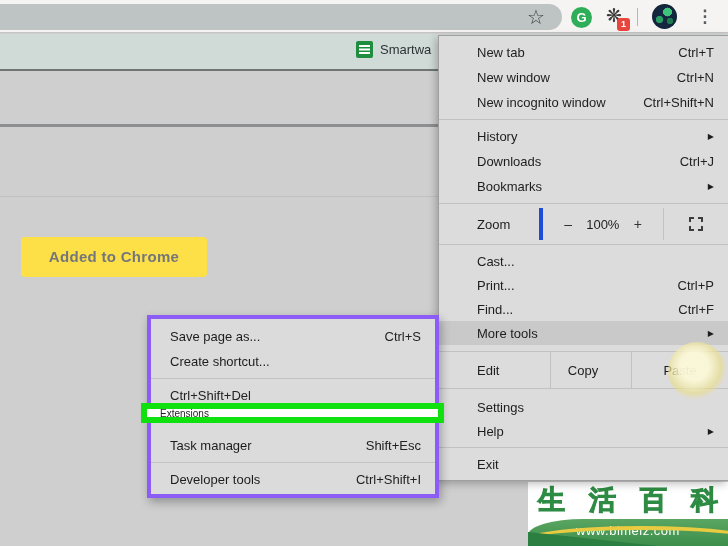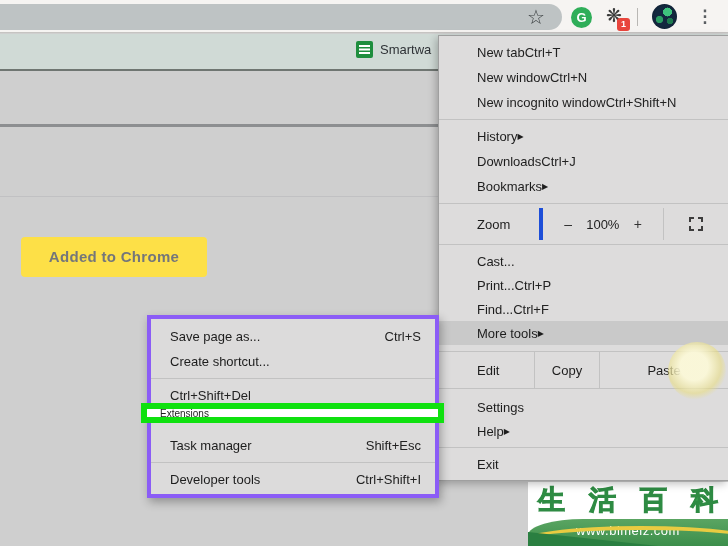--- a/index.html
+++ b/index.html
@@ -24,32 +24,32 @@
   
   .page-strip { position:absolute; left:0; top:34px; width:728px; height:37px; background:#d0dad6; border-bottom:2px solid #6f7672; z-index:1; }
   .bookmark { position:absolute; left:356px; top:41px; display:flex; align-items:center; gap:7px; z-index:1; }
   .bookmark-label { font-size:13px; color:#2e3236; }
   .hline-dark { position:absolute; left:0; top:124px; width:728px; height:3px; background:#8d8f91; z-index:1; }
   .hline-soft { position:absolute; left:0; top:196px; width:728px; height:1px; background:#c1c1c3; z-index:1; }
   .added-btn { position:absolute; left:21px; top:237px; width:186px; height:40px; border-radius:4px; background:#fde047; color:#74767a; font-size:15px; font-weight:600; letter-spacing:.3px; text-align:center; line-height:40px; z-index:1; }
 
   
   .menu { position:absolute; left:438px; top:35px; width:290px; height:446px; background:#dddcdc; border:1px solid #9f9f9f; border-right:none; box-shadow:-2px 3px 8px rgba(0,0,0,.25); z-index:10; padding-top:4px; font-size:13px; color:#1d1d1d; }
-  .mi { height:25px; display:flex; align-items:center; padding:0 14px 0 38px; }
+  .mi { height:25px; display:flex; align-items:center; justify-content:space-between; padding:0 14px 0 38px; }
   .mi.h24 { height:24px; }
   .mi.hl { background:#c9c9c9; }
   .mi .sc { color:#222; }
   .mi .ar { font-size:8px; color:#1d1d1d; }
   .msep { height:1px; background:#c2c2c2; margin:4px 0; }
   .zoom-row { height:32px; display:flex; align-items:stretch; }
   .zoom-row .zcell1 { width:104px; display:flex; align-items:center; padding-left:38px; border-right:4px solid #1d4ed8; }
   .zoom-row .zcell2 { width:121px; display:flex; align-items:center; justify-content:space-around; padding:0 14px; border-right:1px solid #c2c2c2; }
   .zoom-row .zcell3 { flex:1; display:flex; align-items:center; justify-content:center; }
   .zbtn { font-size:14px; color:#333; }
-  .edit-row { margin-top:6px; height:38px; border-top:1px solid #c2c2c2; border-bottom:1px solid #c2c2c2; display:flex; align-items:stretch; margin-bottom:6px; }
+  .edit-row { margin-top:6px; height:38px; border-top:1px solid #c2c2c2; border-bottom:1px solid #c2c2c2; display:flex; align-items:stretch; margin-bottom:6px;gap:16px; }
   .edit-row .ecell { display:flex; align-items:center; justify-content:center; border-left:1px solid #c2c2c2; }
   .edit-row .ecell.first { width:95px; justify-content:flex-start; padding-left:38px; border-left:none; }
   .edit-row .c2 { width:67px; } .edit-row .c3 { width:65px; } .edit-row .c4 { flex:1; }
 
   
   .submenu { position:absolute; left:147px; top:315px; width:292px; height:183px; background:#dcdbdb; border:4px solid #8b5cf6; box-shadow:2px 4px 9px rgba(0,0,0,.3); z-index:20; padding-top:5px; font-size:13px; color:#1d1d1d; }
   .si { height:25px; display:flex; align-items:center; justify-content:space-between; padding:0 14px 0 19px; }
   .si .sc { color:#222; }
   .spacer25 { height:25px; }
 

